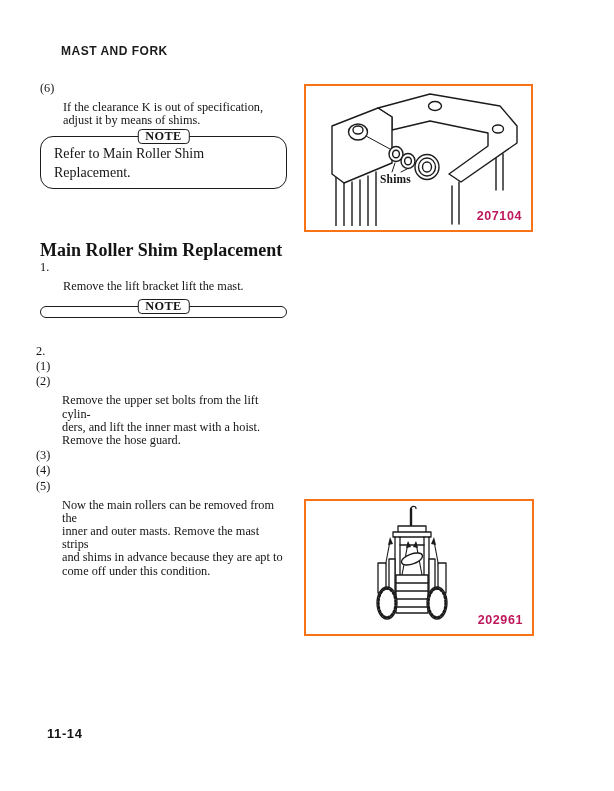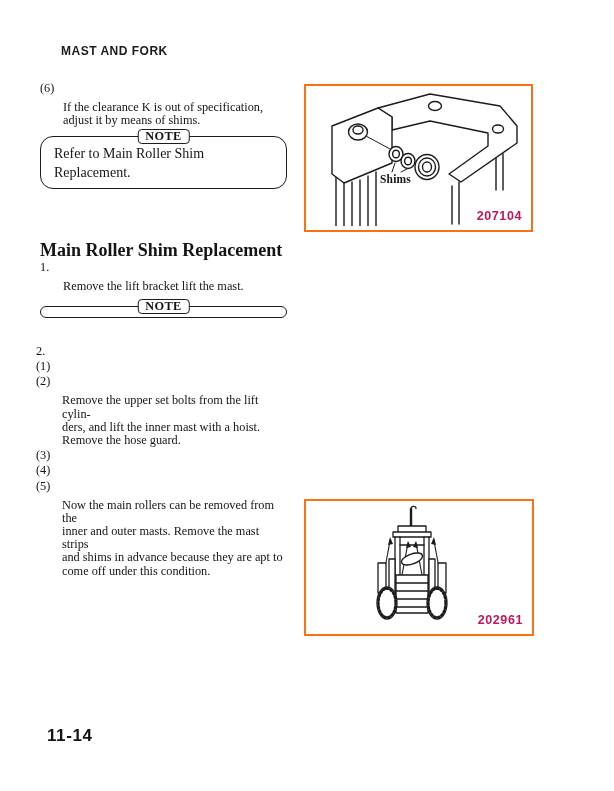--- a/index.html
+++ b/index.html
@@ -49,21 +49,21 @@
     font-family:"Liberation Sans", sans-serif; font-weight:700;
     font-size:12.5px; letter-spacing:0.6px; color:#be185d;
   }
   .shims-label {
     position:absolute; left:74px; top:87px;
     font-weight:700; font-size:11.5px; letter-spacing:0.2px;
   }
   .page-number {
     position:absolute; left:47px; top:726px;
     font-family:"Liberation Sans", sans-serif;
-    font-size:17px; font-weight:600; letter-spacing:0.6px;
+    font-size:13px; font-weight:600; letter-spacing:0.6px;
   }
 </style>
 </head>
 <body>
 
 <div class="page">
 
   <div class="running-header">MAST AND FORK</div>
 
   <div class="col block-intro">

